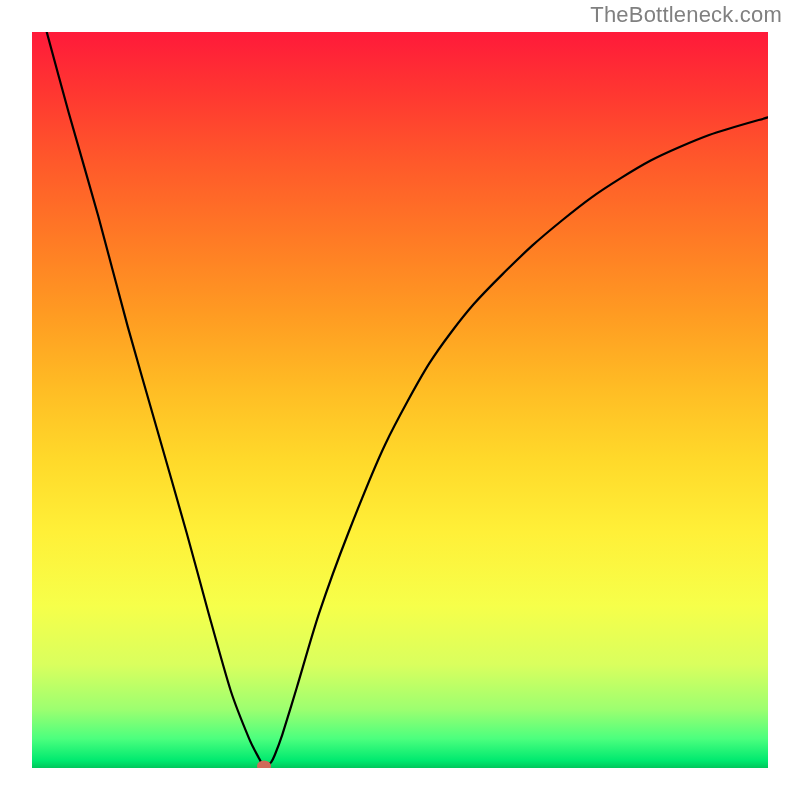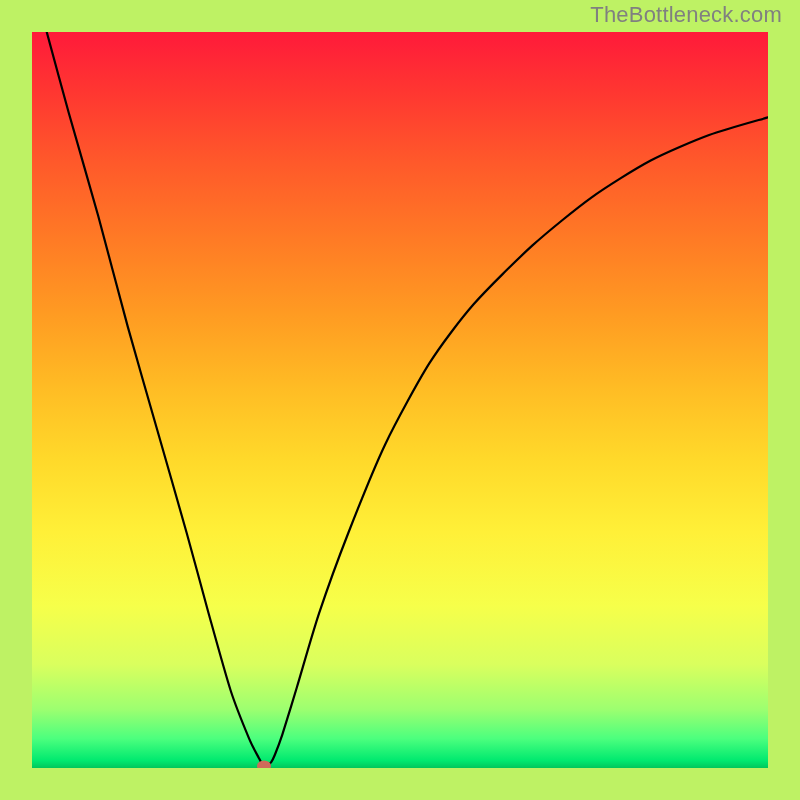--- a/index.html
+++ b/index.html
@@ -8,21 +8,21 @@
     width: 800px;
     height: 800px;
     background: #000;
     font-family: Arial, Helvetica, sans-serif;
     overflow: hidden;
   }
   .frame {
     position: relative;
     width: 800px;
     height: 800px;
-    background: #bef264;
+    background: #ffffff;
   }
   .watermark {
     position: absolute;
     top: 2px;
     right: 18px;
     color: #808080;
     font-size: 22px;
     letter-spacing: 0.2px;
     font-weight: 400;
   }

